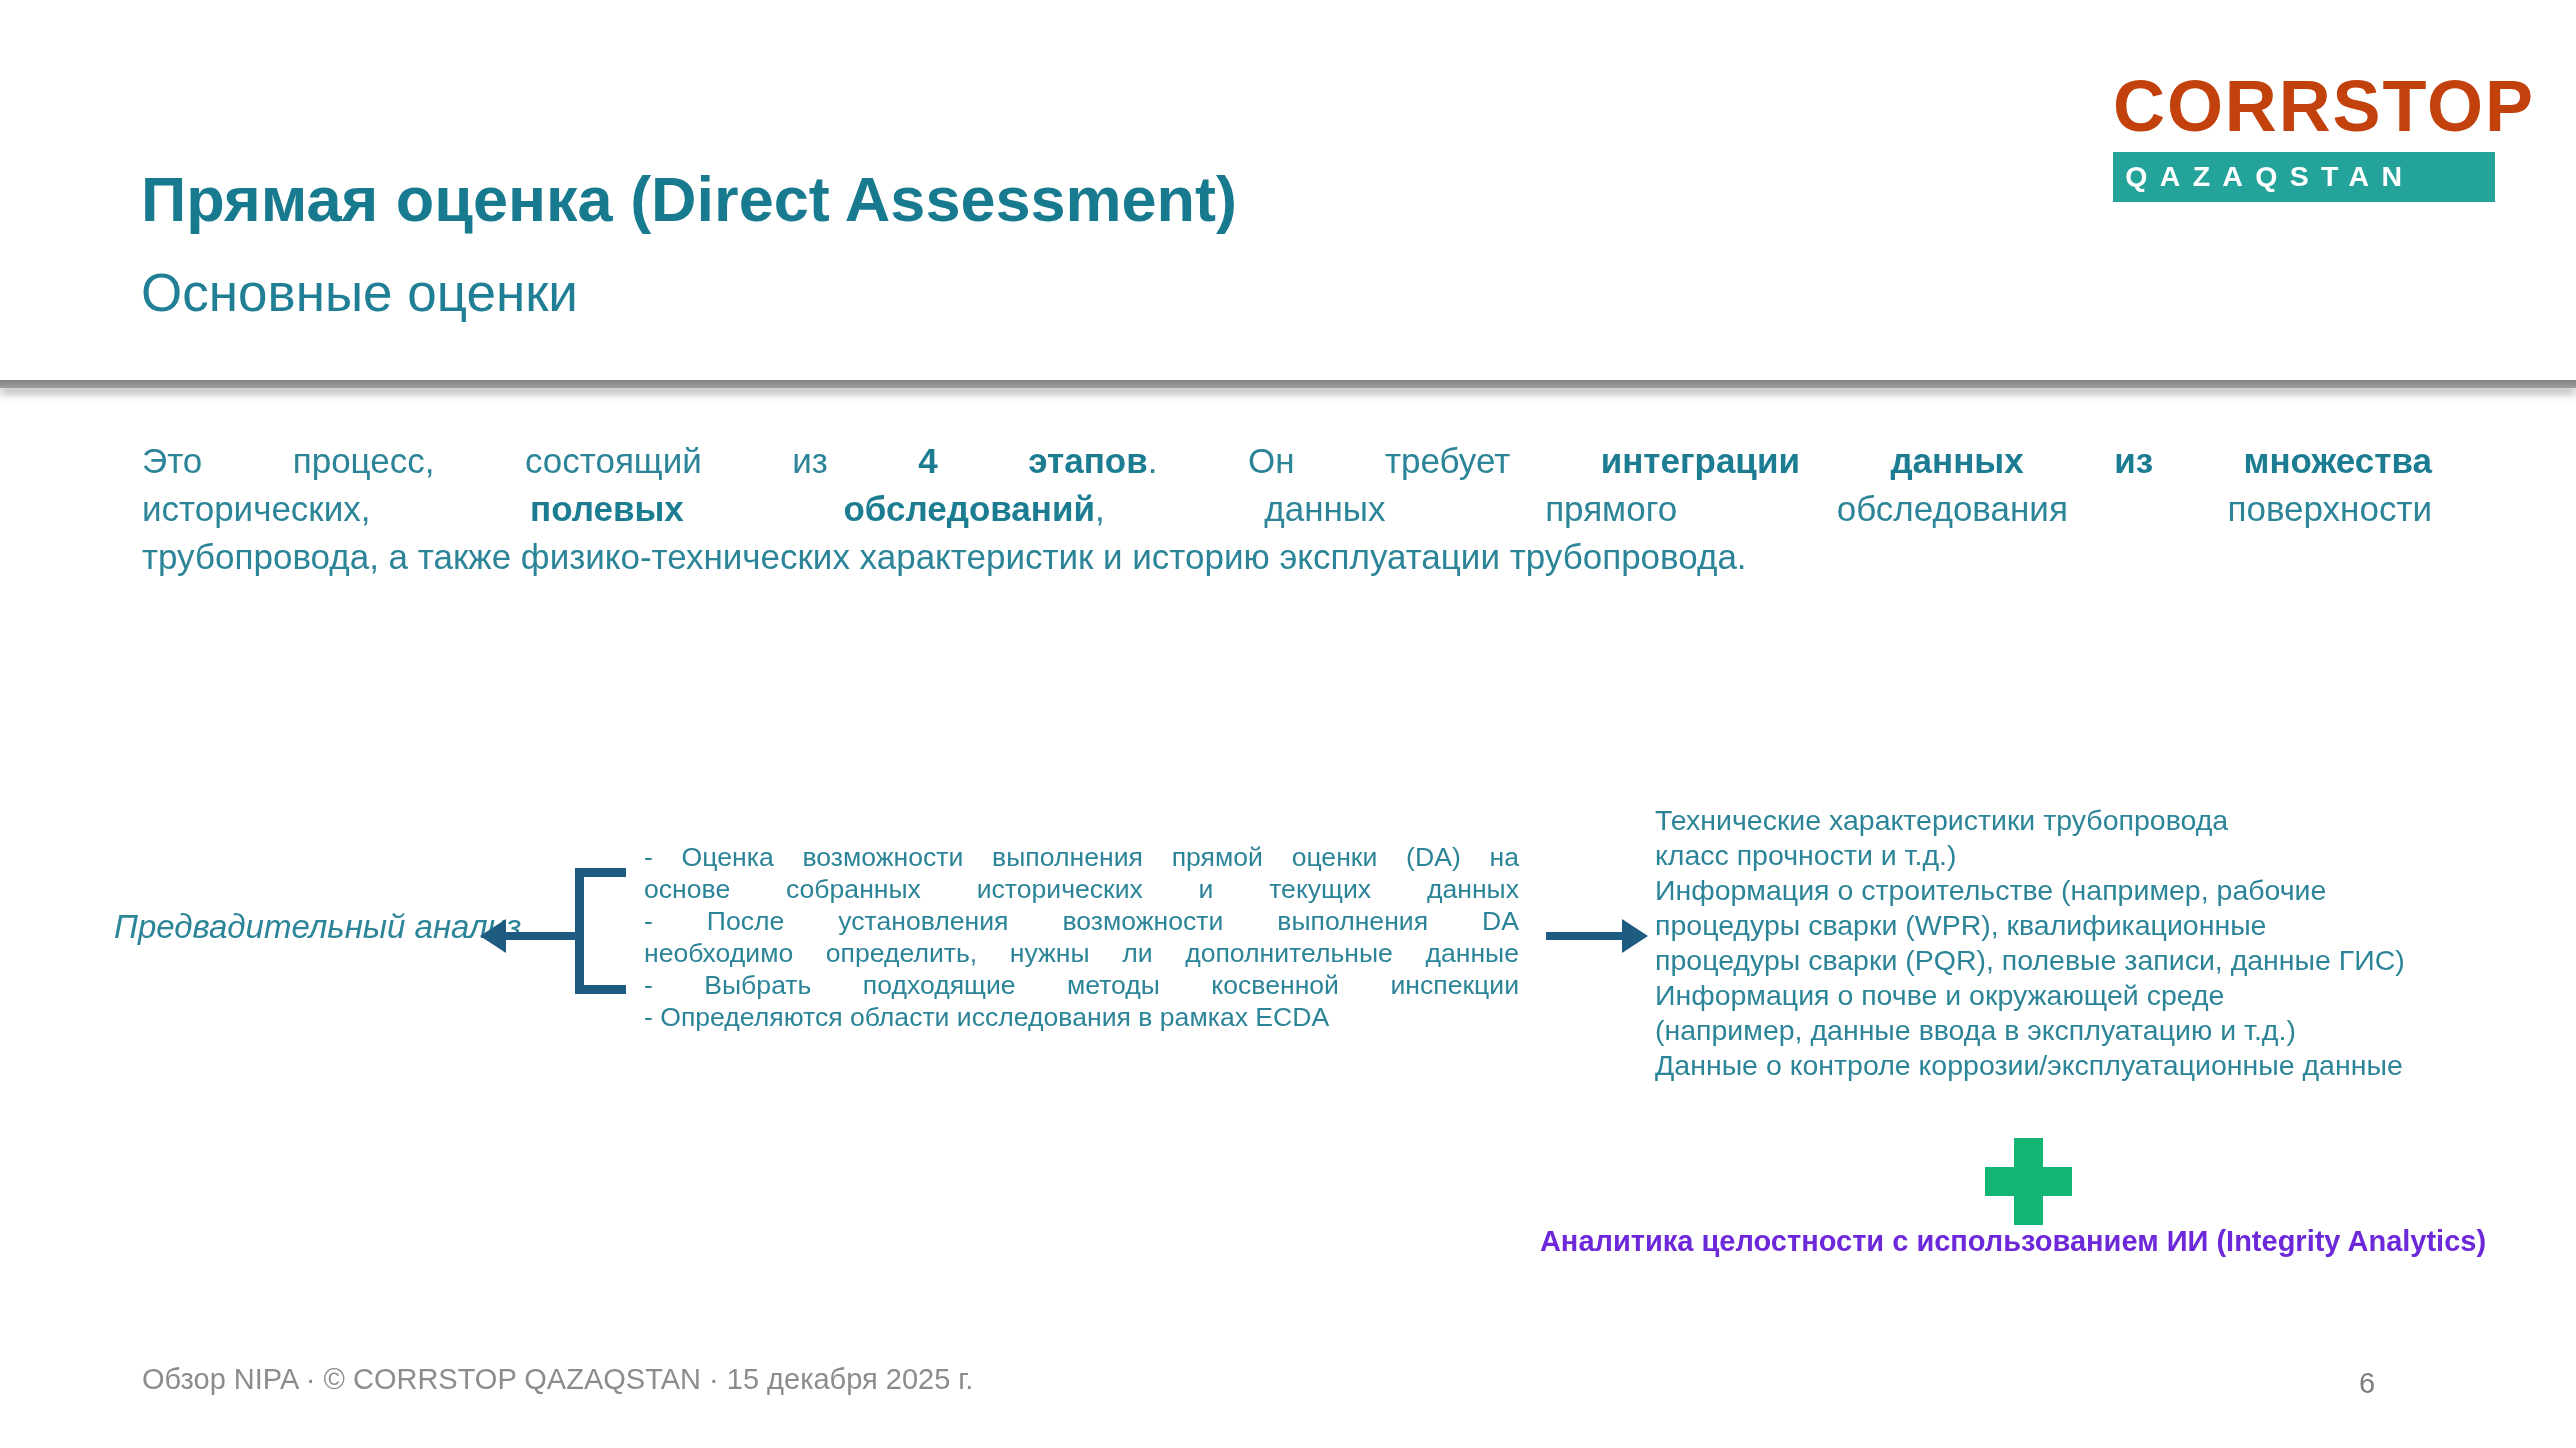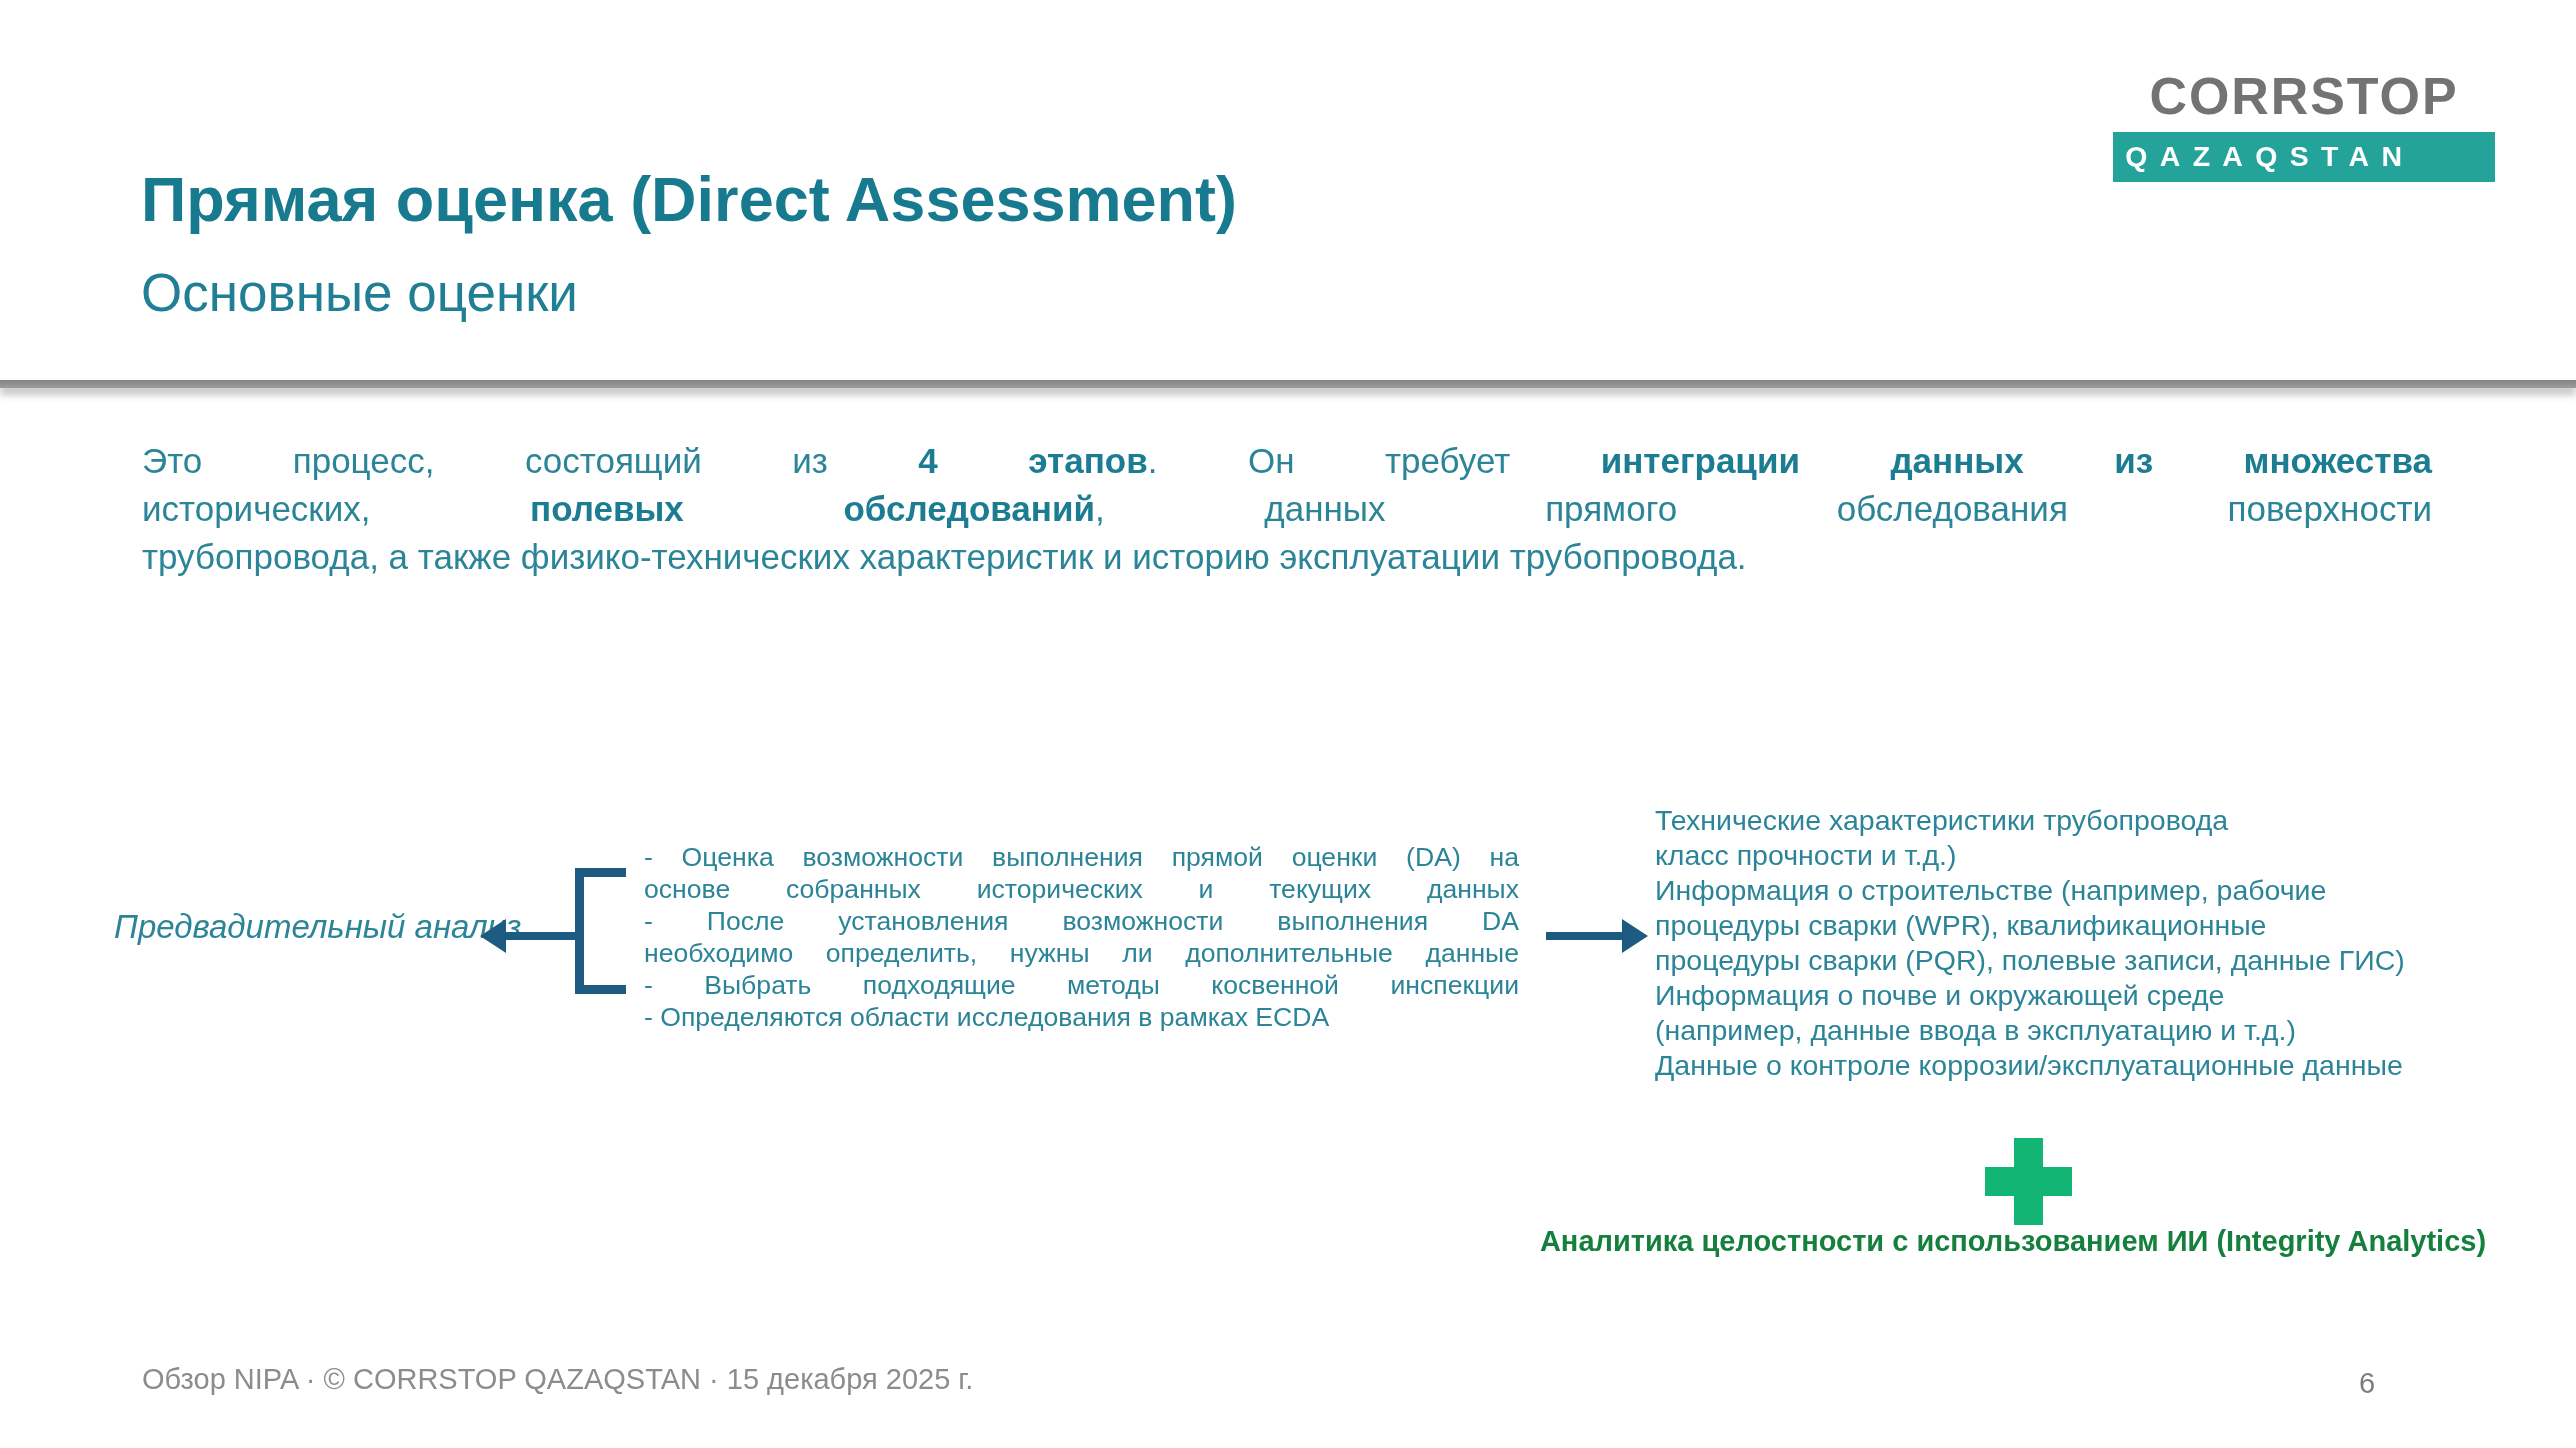--- a/index.html
+++ b/index.html
@@ -2,21 +2,21 @@
 <html style="font-size:15px"><head>
 <meta charset="utf-8">
 <style>
   * { margin:0; padding:0; box-sizing:border-box; }
   html,body { background:#ffffff; }
   body { font-family:"Liberation Sans", sans-serif; }
   .slide { position:relative; width:2576px; height:1449px; background:#ffffff; overflow:hidden; }
 
   
   .logo { position:absolute; left:2113px; top:70px; width:382px; }
-  .logo-word { font-weight:800; font-size:52px; line-height:1.0; color:#737373; letter-spacing:1.9px; text-align:center; }
+  .logo-word { font-weight:800; font-size:72px; line-height:1.0; color:#c2410c; letter-spacing:1.9px; text-align:center; }
   .logo-banner { margin-top:9.5px; width:382px; background:#24a39a; color:#ffffff; font-weight:700;
                  font-size:28.5px; letter-spacing:12.3px; text-align:left; padding:8.5px 0 8.5px 12.3px; }
 
   
   .title { position:absolute; left:141px; top:163px; font-size:63px; font-weight:800; color:#177a8e; }
   .subtitle { position:absolute; left:141px; top:262px; font-size:53px; font-weight:400; color:#207f95; }
   .divider { position:absolute; left:0; top:380px; width:2576px; height:7.6px;
              background:linear-gradient(180deg,#838383,#9d9d9d); box-shadow:0 5.7px 8.5px rgba(0,0,0,0.30); }
 
   
@@ -44,21 +44,21 @@
   .bullet-line { text-align:justify; text-align-last:justify; }
   .bullet-line.no-j { text-align-last:left; }
 
   .rightinfo { position:absolute; left:1655px; top:803px; width:902px; font-size:28.5px; line-height:35px; color:#2b8497; }
 
   .plus { position:absolute; left:1985px; top:1138px; width:87px; height:87px; }
   .plus .v { position:absolute; left:29px; top:0;    width:28.5px; height:87px; background:#12b573; }
   .plus .h { position:absolute; left:0;    top:29px; width:87px; height:28.5px; background:#12b573; }
 
   .analytics { position:absolute; left:1491px; top:1225px; width:1044px; text-align:center;
-               font-size:29px; font-weight:700; color:#15803d; }
+               font-size:29px; font-weight:700; color:#6d28d9; }
 
   
   .footer  { position:absolute; left:142px;  top:1363px; font-size:29px; color:#8c8c8c; }
   .pagenum { position:absolute; left:2359px; top:1367px; font-size:29px; color:#7d7d7d; }
 </style>
 </head>
 <body>
 
 <div class="slide">
 

